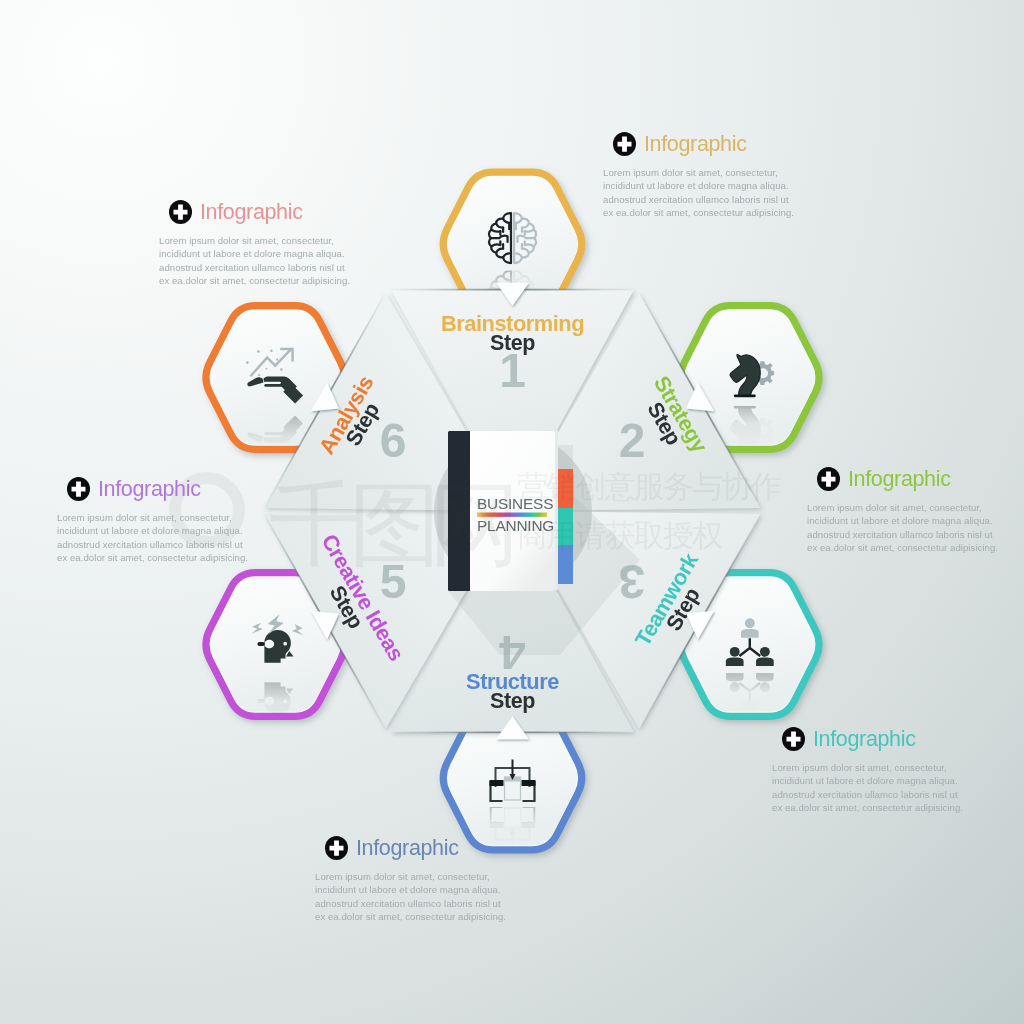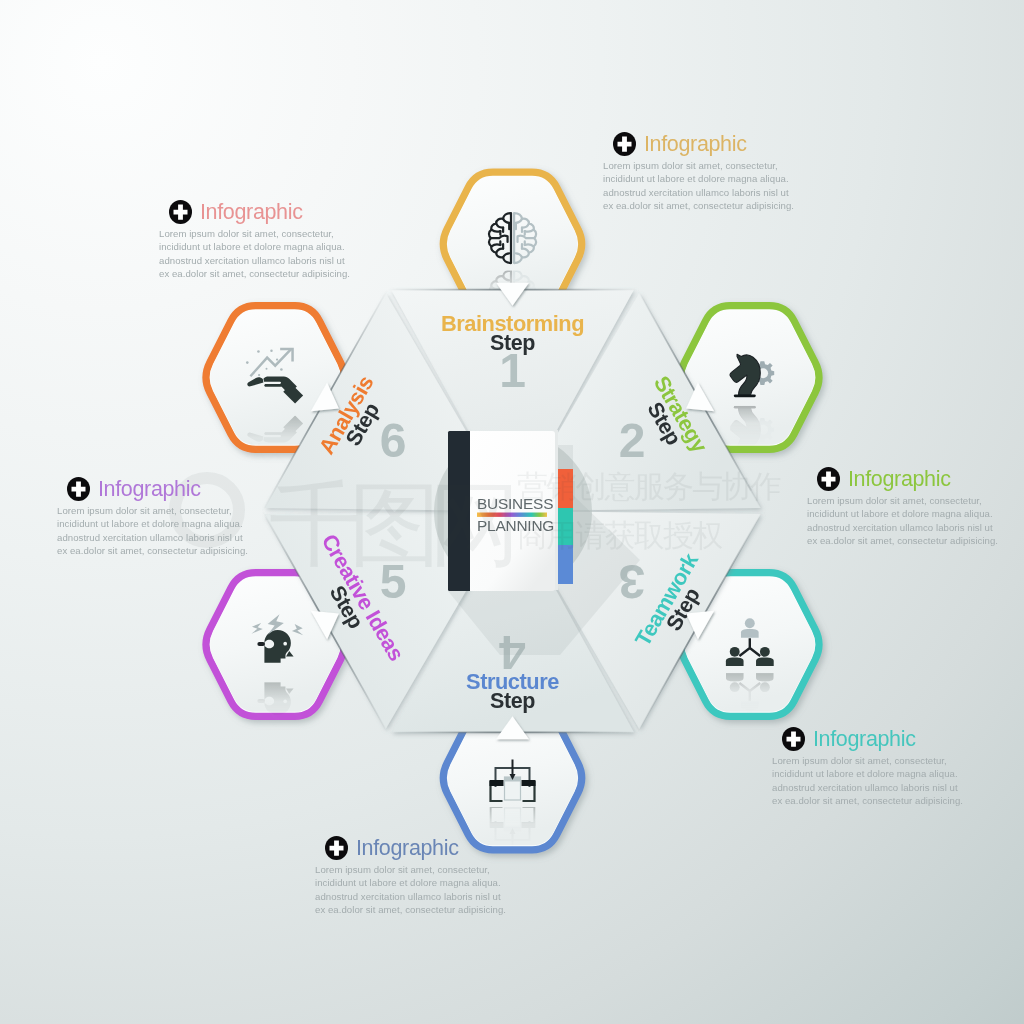--- a/index.html
+++ b/index.html
@@ -10,21 +10,21 @@
     radial-gradient(135% 135% at 10% 6%, #fdfefe 0%, #f6f8f8 18%, #eef2f2 36%, #e3e9e9 56%, #d5dcdc 76%, #c5d0d0 92%, #bcc8c8 100%);
 }
 svg{display:block;}
 #scene{position:absolute;left:0;top:0;width:1024px;height:1024px;}
 
 
 .info{position:absolute;width:250px;}
 .info .hrow{display:flex;align-items:center;padding-left:41px;}
 .badge{width:23px;height:24px;flex:0 0 23px;margin-right:8px;}
 .info h3{margin:0;font-size:21.5px;font-weight:400;letter-spacing:-0.35px;line-height:24px;}
-.info p{margin:3px 0 0 31px;font-size:9.6px;line-height:13.4px;color:#a3acae;
+.info p{margin:10px 0 0 31px;font-size:9.6px;line-height:13.4px;color:#a3acae;
   font-weight:400;letter-spacing:0.05px;white-space:pre-line;}
 </style>
 </head>
 <body>
 
 <div id="stage">
 <svg id="scene" viewBox="0 0 1024 1024" xmlns="http://www.w3.org/2000/svg">
 <defs>
   <linearGradient id="segG" x1="0" y1="0" x2="0.3" y2="1">
     <stop offset="0" stop-color="#f4f7f7"></stop>

